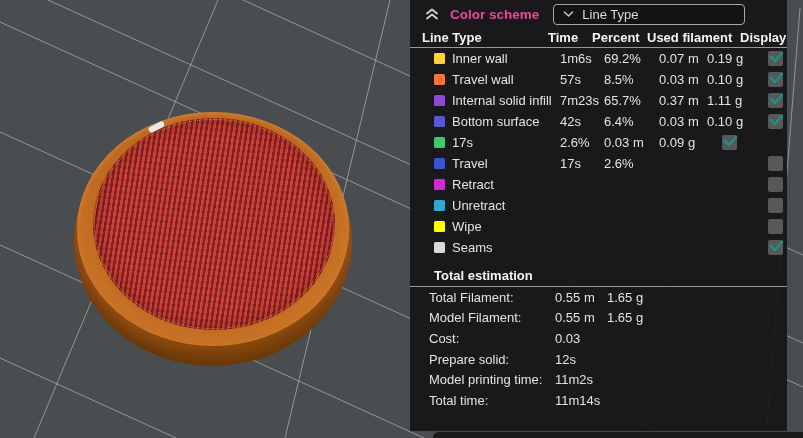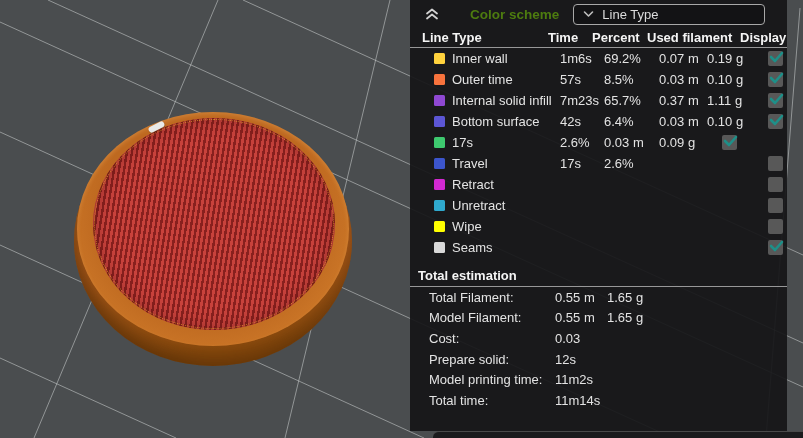--- a/index.html
+++ b/index.html
@@ -36,42 +36,42 @@
     position:absolute;left:74px;top:12px;width:17px;height:6px;border-radius:3px;
     background:#E9E9E7;transform:rotate(-27deg);box-shadow:0 1px 1px rgba(0,0,0,.3);
   }
   
   .panel{
     position:absolute;left:410px;top:0;width:377px;height:431px;
     background:rgba(22,22,24,.93);color:#E3E3E3;font-size:13px;
   }
   .panel-header{display:flex;align-items:center;height:28px;padding-left:14px;}
   .collapse-btn{display:flex;align-items:center;cursor:pointer;margin-right:10px;}
-  .panel-title{font-weight:bold;color:#4d7c0f;font-size:13.5px;white-space:nowrap;margin-left:20px;}
+  .panel-title{font-weight:bold;color:#ec4899;font-size:13.5px;white-space:nowrap;}
   .dropdown{
     margin-left:14px;width:172px;height:19px;border:1px solid #A8A8A8;border-radius:4px;
     background:#131315;display:flex;align-items:center;gap:8px;padding:0 9px;cursor:pointer;
   }
   .dropdown-label{color:#DCDCDC;}
   .thead{
     display:grid;grid-template-columns:126px 44px 55px 93px 47px;
     padding-left:12px;height:19px;align-items:center;
     font-weight:bold;color:#F5F5F5;
     border-bottom:1px solid rgba(255,255,255,.55);
   }
   .trow{
     display:grid;grid-template-columns:18px 108px 44px 55px 48px 45px 47px;
     padding-left:24px;height:21px;align-items:center;white-space:nowrap;
   }
   .swatch{width:11px;height:11px;border-radius:1.5px;}
   .cb-cell{display:flex;justify-content:center;}
   .checkbox{position:relative;width:15px;height:15px;background:#585858;border-radius:2px;cursor:pointer;}
   .checkbox .check{display:none;position:absolute;left:-1px;top:-3px;}
   .checkbox[data-state="checked"] .check{display:block;}
-  .totals-title{margin-top:8px;padding-left:8px;height:20px;line-height:20px;
+  .totals-title{margin-top:8px;padding-left:24px;height:20px;line-height:20px;
     font-weight:bold;color:#F5F5F5;border-bottom:1px solid rgba(255,255,255,.55);}
   .total-row{display:grid;grid-template-columns:126px 52px auto;
     padding-left:19px;height:20.6px;align-items:center;white-space:nowrap;}
   
   .bottom-bar{
     position:absolute;left:433px;top:431px;width:370px;height:7px;
     background:#1B1B1D;border-top:1px solid #4A4A4A;border-top-left-radius:6px;
   }
 </style>
 </head>
@@ -140,21 +140,21 @@
       <span class="cb-cell">
           <span class="checkbox" data-state="checked">
             <svg class="check" width="18" height="17" viewBox="0 0 18 17" fill="none" stroke="#1E8F88" stroke-width="2.6" stroke-linecap="round" stroke-linejoin="round">
               <polyline points="4,9 8,13 15,5"></polyline>
             </svg>
           </span>
         </span>
     </div>
     <div class="trow">
       <span class="swatch" style="background: rgb(248, 115, 61);"></span>
-      <span>Outer time</span>
+      <span>Travel wall</span>
       <span>57s</span>
       <span>8.5%</span>
       <span>0.03 m</span>
       <span>0.10 g</span>
       <span class="cb-cell">
           <span class="checkbox" data-state="checked">
             <svg class="check" width="18" height="17" viewBox="0 0 18 17" fill="none" stroke="#1E8F88" stroke-width="2.6" stroke-linecap="round" stroke-linejoin="round">
               <polyline points="4,9 8,13 15,5"></polyline>
             </svg>
           </span>

